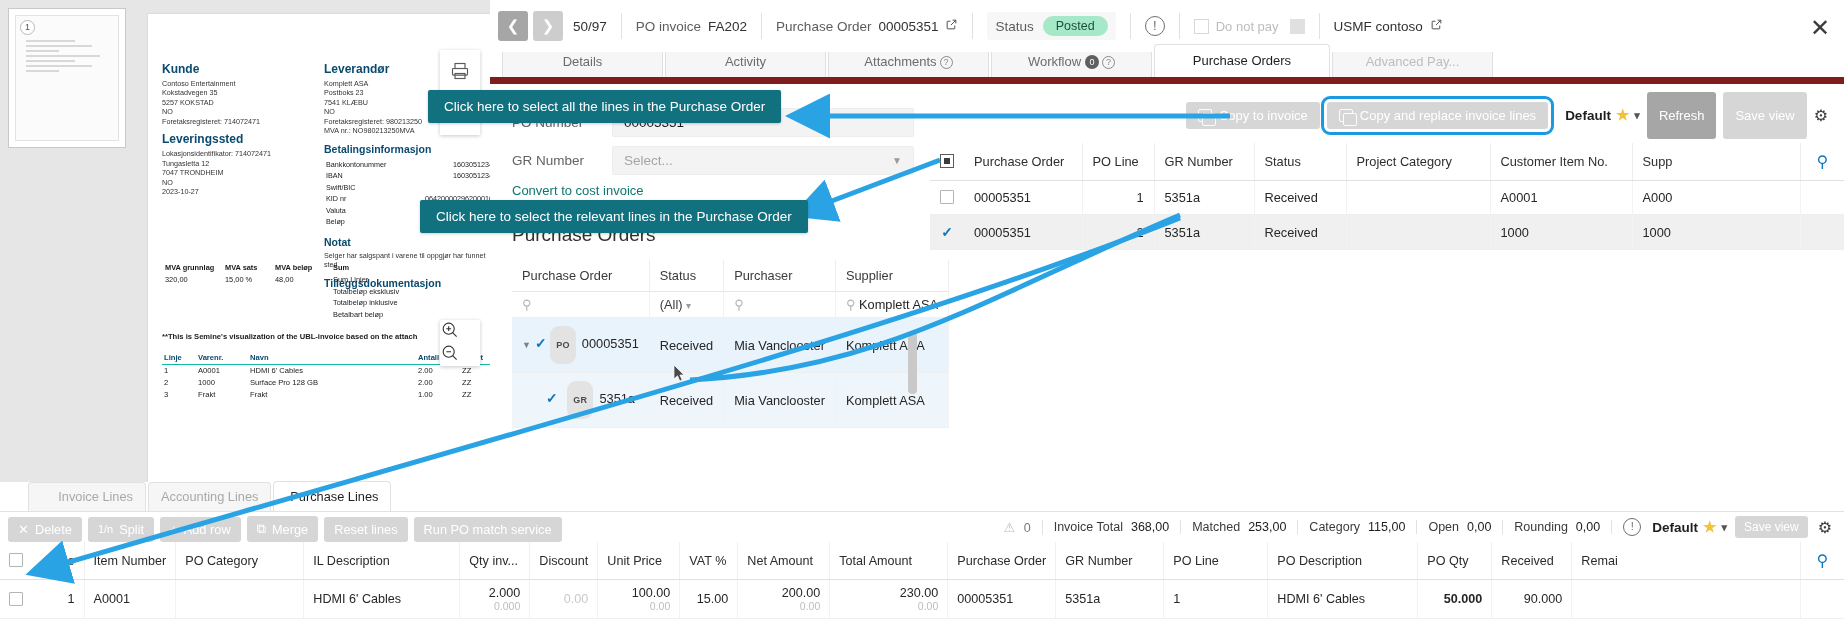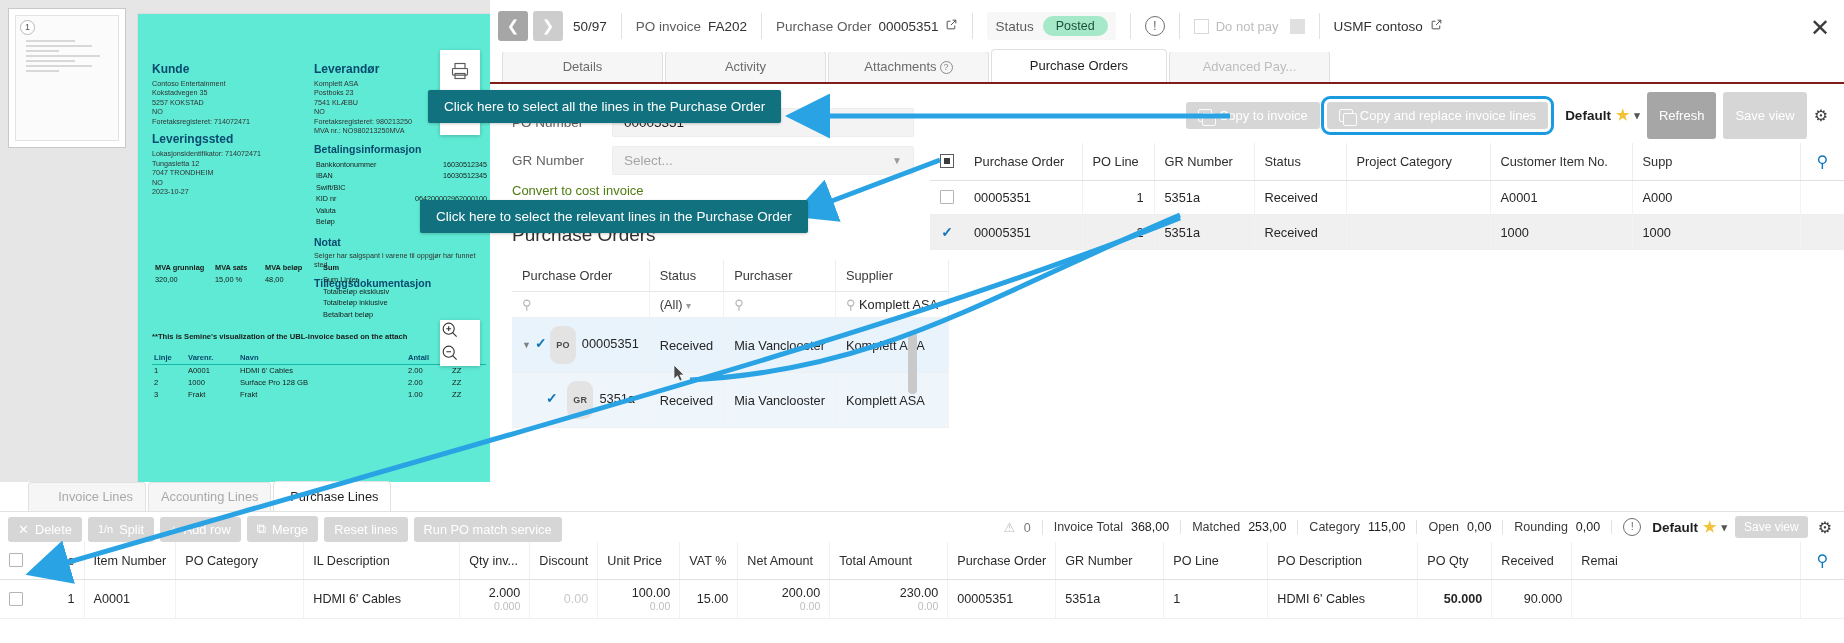--- a/index.html
+++ b/index.html
@@ -30,22 +30,22 @@
     border: 1px solid #b9b9b9; border-radius: 50%;
     font-size: 9px; line-height: 13px; text-align: center; color: #555;
     background: #fff;
   }
   .thumb-lines { position:absolute; left:10px; top:24px; right:10px; }
   .thumb-lines i { display:block; height:2px; background:#d8d8d8; margin-bottom:3px; }
   .thumb-lines i.w60 { width:60%; } .thumb-lines i.w80 { width:80%; }
   .thumb-lines i.w40 { width:40%; } .thumb-lines i.w90 { width:90%; }
 
   .doc-page {
-    position: absolute; left: 138px; top: 14px; width: 360px; height: 481px;
-    background: #5eead4; overflow: hidden;
+    position: absolute; left: 148px; top: 14px; width: 360px; height: 481px;
+    background: #ffffff; overflow: hidden;
     box-shadow: 0 0 0 1px #dcdcdc;
     font-size: 8.5px; color: #1a1a1a; line-height: 1.32;
   }
   .doc-col-l { position: absolute; left: 14px; top: 48px; width: 150px; }
   .doc-col-r { position: absolute; left: 176px; top: 48px; width: 175px; }
   .doc-h { font-size: 12px; font-weight: bold; color: #0b4a6f; margin-bottom: 1px; }
   .doc-h2 { font-size: 10.5px; font-weight: bold; color: #0b4a6f; margin: 7px 0 1px; }
   .doc-sm { font-size: 7.2px; color: #333; }
 
   .doc-mid { position: absolute; left: 14px; top: 248px; right: 12px; }
@@ -109,21 +109,21 @@
   }
   .donotpay { display:flex; gap:7px; color:#bdbdbd; font-size:13px; }
   .dnp-box { width:15px;height:15px;border:1.5px solid #d8d8d8;background:#fff; }
   .dnp-box2 { width:15px;height:15px;background:#e0e0e0; margin-left:4px; }
   .close-x {
     position:absolute; right:14px; top:16px; font-size:24px; color:#3c3c3c;
     cursor:pointer; line-height:1; font-weight: 300;
   }
 
   
-  .tabs { display:flex; align-items:flex-end; padding-left: 12px; height: 32px; border-bottom: 2px solid #7f1d1d; }
+  .tabs { display:flex; align-items:flex-end; padding-left: 12px; height: 32px; border-bottom: 7px solid #7f1d1d; }
   .tab {
     min-width: 161px; height: 31px; line-height: 30px; text-align:center;
     font-size: 13px; color: #6b6b6b; background: #f6f6f6;
     border: 1px solid #e0e0e0; border-bottom: none;
     border-radius: 4px 4px 0 0; margin-right: 2px; cursor: pointer;
     white-space: nowrap; padding: 0 6px;
   }
   .tab.active { background:#fff; color:#1e1e1e; height: 33px; line-height: 32px; position:relative; z-index:2; }
   .tab.disabled { color:#bdbdbd; }
   .qmark { display:inline-block; width:13px;height:13px;border:1.1px solid #8a8a8a;border-radius:50%;
@@ -138,21 +138,21 @@
 
   .frow { display:flex; align-items:center; height: 31px; margin-bottom: 7px; }
   .flbl { width: 100px; font-size: 13.5px; color: #636363; }
   .fval {
     flex: 1; height: 29px; background:#f3f3f3; border:1px solid #ededed;
     border-radius:2px; display:flex; align-items:center; padding: 0 11px;
     font-size: 13.5px; color:#1f1f1f;
   }
   .fval.ph { color:#a5a5a5; }
   .chev-dn { margin-left:auto; color:#9b9b9b; font-size:10px; }
-  .cvt-link { font-size:13px; color:#4d7c0f; margin-top:2px; }
+  .cvt-link { font-size:13px; color:#0f766e; margin-top:2px; }
 
   .sect-title { font-size: 19px; color: #323130; margin: 26px 0 14px 0; font-weight: 400; }
 
   
   .potbl { width: 400px; border-collapse: collapse; font-size: 12.8px; background:#fff; }
   .potbl th {
     font-weight: 400; color:#3a3a3a; text-align:left; padding: 8px 10px;
     border-bottom: 1px solid #e6e6e6; border-right: 1px solid #eeeeee;
     white-space: nowrap;
   }
@@ -484,20 +484,21 @@
           <path d="M14 4h6v6 M20 4 L11 13 M18 14v5a1 1 0 0 1-1 1H5a1 1 0 0 1-1-1V7a1 1 0 0 1 1-1h5"></path>
         </svg>
       </span>
       <span class="close-x">✕</span>
     </div>
 
     <div class="tabs">
       <div class="tab"><span>Details</span></div>
       <div class="tab"><span>Activity</span></div>
       <div class="tab"><span>Attachments</span><span class="qmark">?</span></div>
+      <div class="tab"><span>Workflow</span><span class="cnt-badge">0</span><span class="qmark">?</span></div>
       <div class="tab active" style="min-width:176px"><span>Purchase Orders</span></div>
       <div class="tab disabled"><span>Advanced Pay...</span></div>
     </div>
 
     <div class="panel-body">
 
       <div class="panel-left">
         <div class="frow">
           <span class="flbl">PO Number</span>
           <span class="fval">00005351</span>

